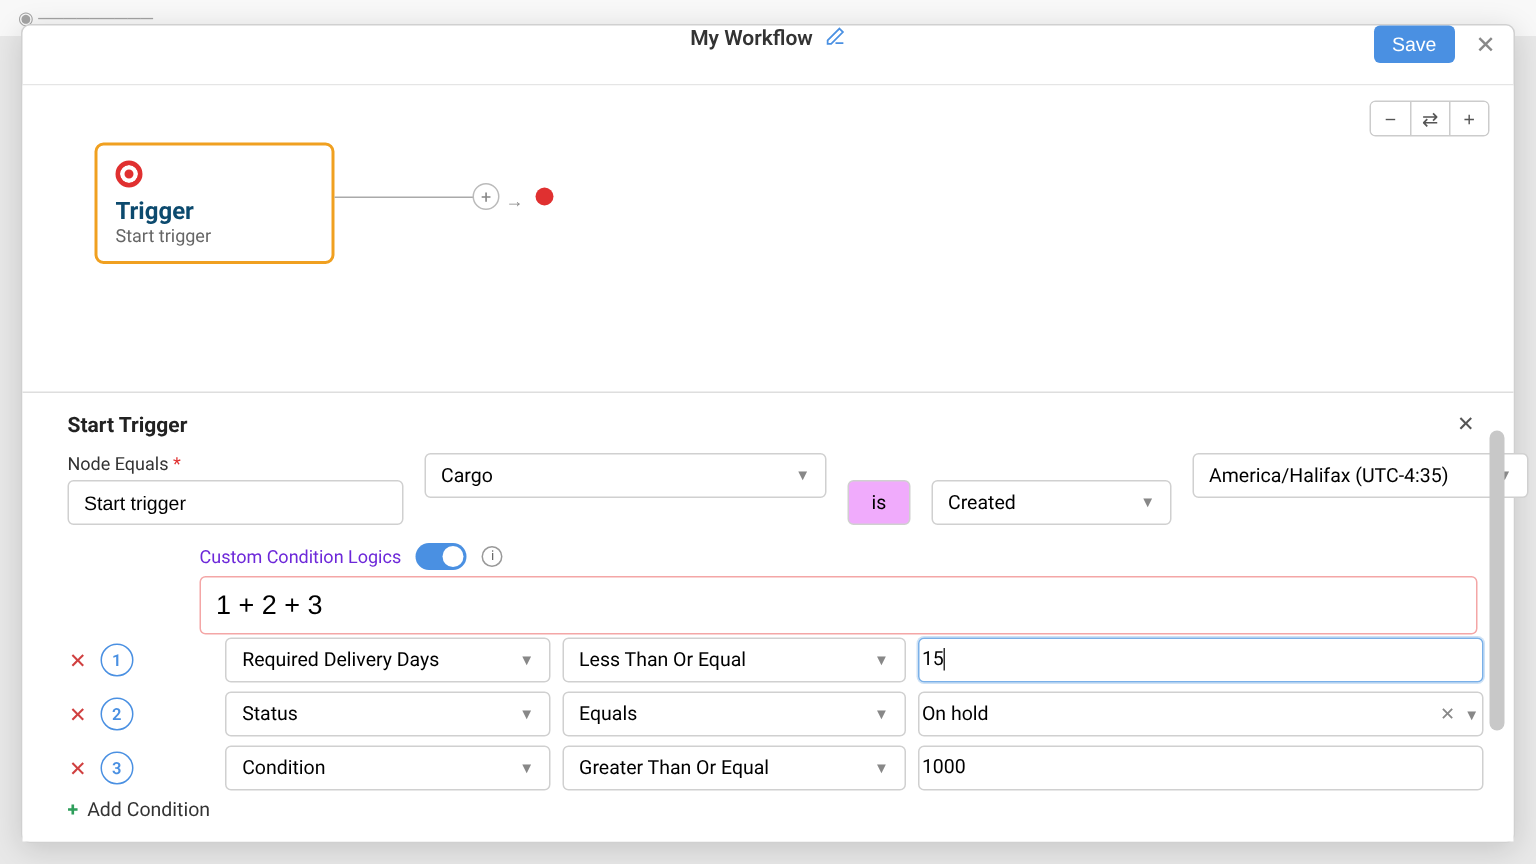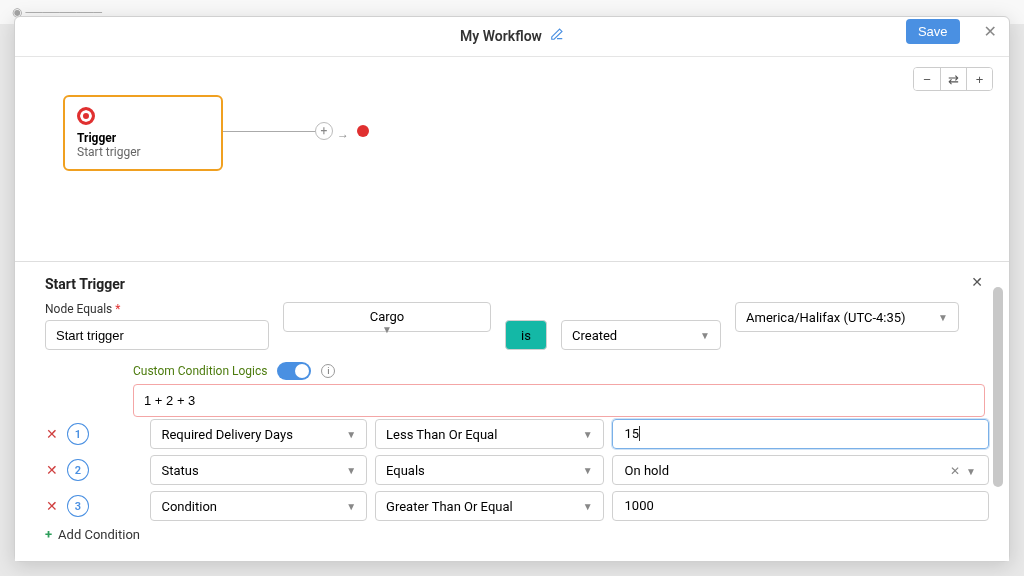--- a/index.html
+++ b/index.html
@@ -30,39 +30,39 @@
       border-radius: 6px;
       box-shadow: 0 4px 20px rgba(0,0,0,0.15);
       display: flex; flex-direction: column;
       border: 1px solid #d0d0d0;
     }
     
     .modal-header {
       height: 40px;
       border-bottom: 1px solid #e5e5e5;
       display: flex;
-      align-items: flex-end;
+      align-items: flex-start;
       justify-content: center;
       position: relative;
-      padding: 12px 16px;
+      padding: 0 16px;
     }
     .modal-title {
       font-size: 14px;
       font-weight: 600;
       color: #333;
       display: flex; align-items: center; gap: 8px;
     }
     .edit-icon { color: #4a90e2; cursor: pointer; }
     
     .header-right {
       position: absolute;
       right: 12px;
       display: flex;
       align-items: center;
-      gap: 24px;
+      gap: 14px;
     }
     .btn-save {
       background: #4a90e2;
       color: #fff;
       border: none;
       padding: 5px 12px;
       border-radius: 4px;
       font-size: 13px;
       cursor: pointer;
     }
@@ -110,21 +110,21 @@
       cursor: pointer;
     }
     .trigger-icon {
       width: 18px; height: 18px;
       background: #e03030;
       border-radius: 50%;
       border: 3px solid #e03030;
       box-shadow: inset 0 0 0 3px #fff;
       margin-bottom: 6px;
     }
-    .trigger-node .tn-title { font-size: 12px; font-weight: 700; color: #000000; }
+    .trigger-node .tn-title { font-size: 16px; font-weight: 700; color: #0c4a6e; }
     .trigger-node .tn-sub { font-size: 12px; color: #666; }
     
     .flow-line {
       position: absolute;
       top: 74px; left: 208px;
       width: 94px; height: 2px;
       border-top: 1px solid #aaa;
     }
     .flow-plus {
       position: absolute;
@@ -175,66 +175,66 @@
     .input, .select-box {
       border: 1px solid #d0d0d0;
       border-radius: 4px;
       padding: 6px 10px;
       font-size: 13px;
       background: #fff;
       height: 30px;
     }
     .select-box { position:relative; display:flex; align-items:center; justify-content:space-between; cursor:pointer; }
     .select-box .caret { color:#888; font-size:10px; }
-    .select-disabled { background:#14b8a6; }
+    .select-disabled { background:#f0abfc; }
     
     .w-node { width: 224px; }
-    .w-when { width: 208px; flex-direction: column; }
+    .w-when { width: 268px; }
     .w-is   { width: 42px; justify-content:center; }
     .w-created { width: 160px; }
     .w-tz   { width: 224px; }
     
     .ccl-row { display:flex; align-items:center; gap:10px; margin-left: 88px; margin-bottom:4px; }
-    .ccl-label { font-size:12px; color:#4d7c0f; }
+    .ccl-label { font-size:12px; color:#6d28d9; }
     .toggle {
       width: 34px; height: 18px;
       background:#4a90e2;
       border-radius: 10px;
       position:relative;
       cursor:pointer;
     }
     .toggle .knob {
       width:14px;height:14px;background:#fff;border-radius:50%;
       position:absolute;right:2px;top:2px;
     }
     .info-icon { width:14px;height:14px;border:1px solid #999;border-radius:50%;display:flex;align-items:center;justify-content:center;font-size:9px;color:#666;}
     
     .expr-input {
       margin-left: 88px;
       width: 852px;
       border: 1px solid #f4a6a6;
       border-radius: 4px;
       padding: 8px 10px;
-      font-size:13px;
+      font-size:18px;
       background:#fff;
       margin-bottom:2px;
     }
     .expr-error { margin-left:88px; font-size:10px; color:#d04040; margin-bottom:10px; }
     
     .cond-row { display:flex; align-items:center; gap:8px; margin-bottom:6px; }
     .cond-delete { color:#d04040; cursor:pointer; width:14px; text-align:center; font-size:14px;}
     .cond-num {
       width:22px;height:22px;border:1.5px solid #4a90e2;border-radius:50%;
       display:flex;align-items:center;justify-content:center;
       color:#4a90e2;font-size:11px;font-weight:600;
     }
     .c-field { width:218px; }
     .c-op { width:230px; }
     .val-input {
-      border:1px solid #d0d0d0;border-radius:4px;padding:6px 12px;font-size:13px;
+      border:1px solid #d0d0d0;border-radius:4px;padding:6px 2px;font-size:13px;
       height:30px;width:380px;
     }
     .val-focus { border-color:#7ab0e8; box-shadow: 0 0 0 1px #cfe2f5; }
     .val-select .clear { color:#888; font-size:12px; margin-right:6px; cursor:pointer;}
     .text-cursor { border-right: 1px solid #333; padding-right: 0; }
     
     .add-condition {
       display:flex; align-items:center; gap:6px;
       color:#333; font-size:13px; cursor:pointer;
       margin-top:2px;

